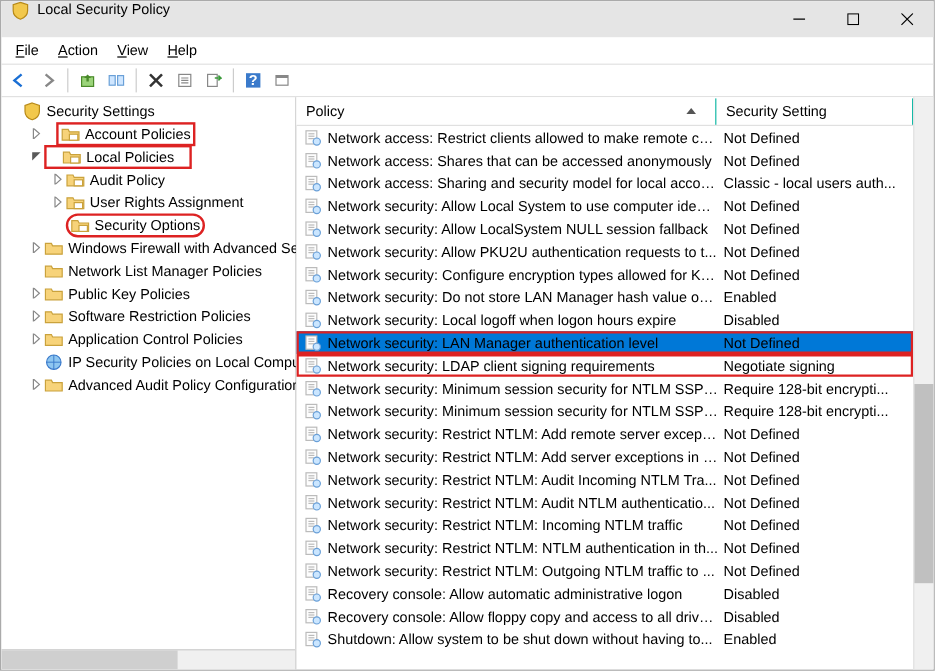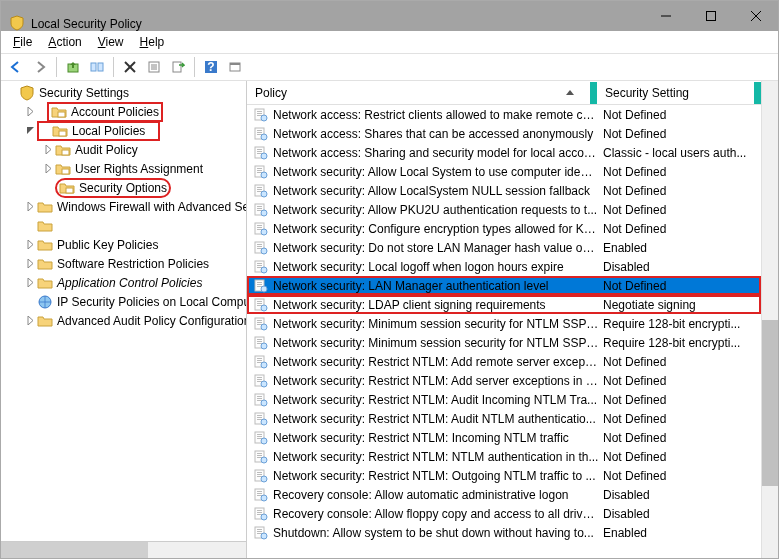--- a/index.html
+++ b/index.html
@@ -1,31 +1,31 @@
 <!DOCTYPE html>
 <html><head>
 <meta charset="utf-8">
 <style>
 * { margin: 0; padding: 0; box-sizing: border-box; font-family: "Segoe UI", Tahoma, sans-serif; font-size: 12px; }
 body { background: #fff; width: 779px; height: 559px; overflow: hidden; display: flex; flex-direction: column; border: 1px solid #aaa; }
-.titlebar { display: flex; align-items: flex-end; height: 30px; padding: 0 0 0 8px; background: #a3a3a3; }
+.titlebar { display: flex; align-items: flex-start; height: 30px; padding: 0 0 0 8px; background: #e5e5e5; }
 .titlebar .icon { width: 16px; height: 16px; margin-right: 6px; }
 .titlebar .title { flex: 1; font-size: 12px; color:#000; }
 .winbtn { width: 45px; height: 30px; display: flex; align-items: center; justify-content: center; color:#000; }
 .menubar { display: flex; gap: 4px; padding: 2px 6px; height: 22px; align-items: center; }
 .menubar .item { padding: 2px 6px; cursor: default; }
 .menubar .item u { text-decoration: underline; }
 .toolbar { display: flex; align-items: center; gap: 2px; padding: 2px 4px; border-top: 1px solid #e1e1e1; border-bottom: 1px solid #e1e1e1; height: 28px; }
 .toolbar .btn { width: 22px; height: 22px; display: flex; align-items: center; justify-content: center; border: 1px solid transparent; }
 .toolbar .sep { width:1px; height:20px; background:#ccc; margin:0 3px; }
 .body { flex: 1; display: flex; min-height: 0; }
 .leftpane { width: 246px; border-right: 1px solid #ccc; overflow: hidden; display:flex; flex-direction:column; }
 .rightpane { flex: 1; display:flex; flex-direction:column; min-width:0; }
 .listheader { display:flex; border-bottom:1px solid #e0e0e0; background:#fff; height:24px; align-items:center; }
-.listheader .col { padding: 4px 8px; font-size:12px; color:#000; border-right:7px solid #14b8a6; white-space:nowrap; overflow:hidden; }
+.listheader .col { padding: 4px 8px; font-size:12px; color:#000; border-right:1px solid #14b8a6; white-space:nowrap; overflow:hidden; }
 .listheader .col.policy { width: 350px; display:flex; align-items:center; }
 .listheader .col.setting { flex:1; }
 .listheader .sortcaret { margin-left:auto; margin-right:8px; width:0; height:0; border-left:4px solid transparent; border-right:4px solid transparent; border-bottom:5px solid #555; }
 .listbody { flex:1; overflow-y:auto; }
 .listrow { display:flex; align-items:center; height:19px; padding:0 0 0 6px; white-space:nowrap; }
 .listrow .ricon { width:16px; height:16px; flex-shrink:0; margin-right:4px; }
 .listrow .pname { width:326px; overflow:hidden; text-overflow:ellipsis; white-space:nowrap; font-size:12px; }
 .listrow .pset { flex:1; overflow:hidden; text-overflow:ellipsis; white-space:nowrap; font-size:12px; padding-left:4px; }
 .listrow.selected { background:#0078d7; color:#000000; }
 .tree { flex:1; overflow:auto; padding-top:2px; }
@@ -236,20 +236,21 @@
           </span>
           <span class="tlabel">Windows Firewall with Advanced Security</span>
         </div>
         <div class="tree-row" style="padding-left: 22px;">
           <span class="tw"></span>
           <span class="ticon">
             <svg width="16" height="16" viewBox="0 0 16 16">
               <path d="M1 4 h5 l1 2 h8 v7 H1 Z" fill="#f7d37a" stroke="#caa23c"></path>
             </svg>
           </span>
+          <span class="tlabel">Network List Manager Policies</span>
         </div>
         <div class="tree-row" style="padding-left: 22px;">
           <span class="tw">
             <svg width="9" height="9">
               <path d="M2 0 L7 4.5 L2 9 Z" fill="none" stroke="#888"></path>
             </svg>
           </span>
           <span class="ticon">
             <svg width="16" height="16" viewBox="0 0 16 16">
               <path d="M1 4 h5 l1 2 h8 v7 H1 Z" fill="#f7d37a" stroke="#caa23c"></path>
@@ -263,21 +264,21 @@
               <path d="M2 0 L7 4.5 L2 9 Z" fill="none" stroke="#888"></path>
             </svg>
           </span>
           <span class="ticon">
             <svg width="16" height="16" viewBox="0 0 16 16">
               <path d="M1 4 h5 l1 2 h8 v7 H1 Z" fill="#f7d37a" stroke="#caa23c"></path>
             </svg>
           </span>
           <span class="tlabel">Software Restriction Policies</span>
         </div>
-        <div class="tree-row" style="padding-left: 22px; font-style: italic;">
+        <div class="tree-row" style="padding-left: 22px;">
           <span class="tw">
             <svg width="9" height="9">
               <path d="M2 0 L7 4.5 L2 9 Z" fill="none" stroke="#888"></path>
             </svg>
           </span>
           <span class="ticon">
             <svg width="16" height="16" viewBox="0 0 16 16">
               <path d="M1 4 h5 l1 2 h8 v7 H1 Z" fill="#f7d37a" stroke="#caa23c"></path>
             </svg>
           </span>

